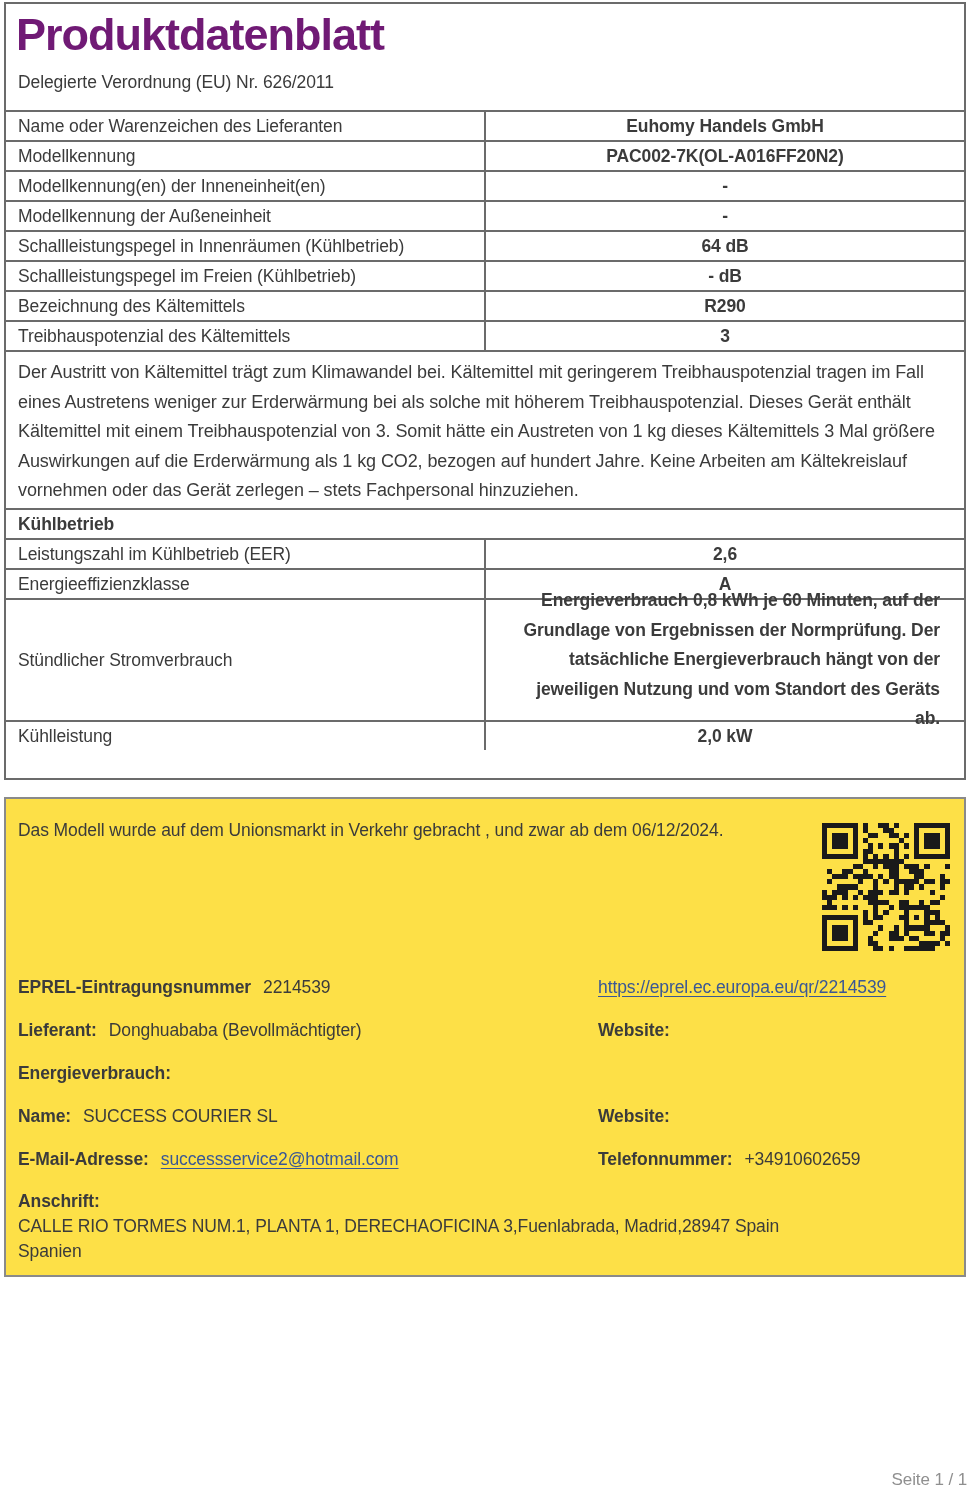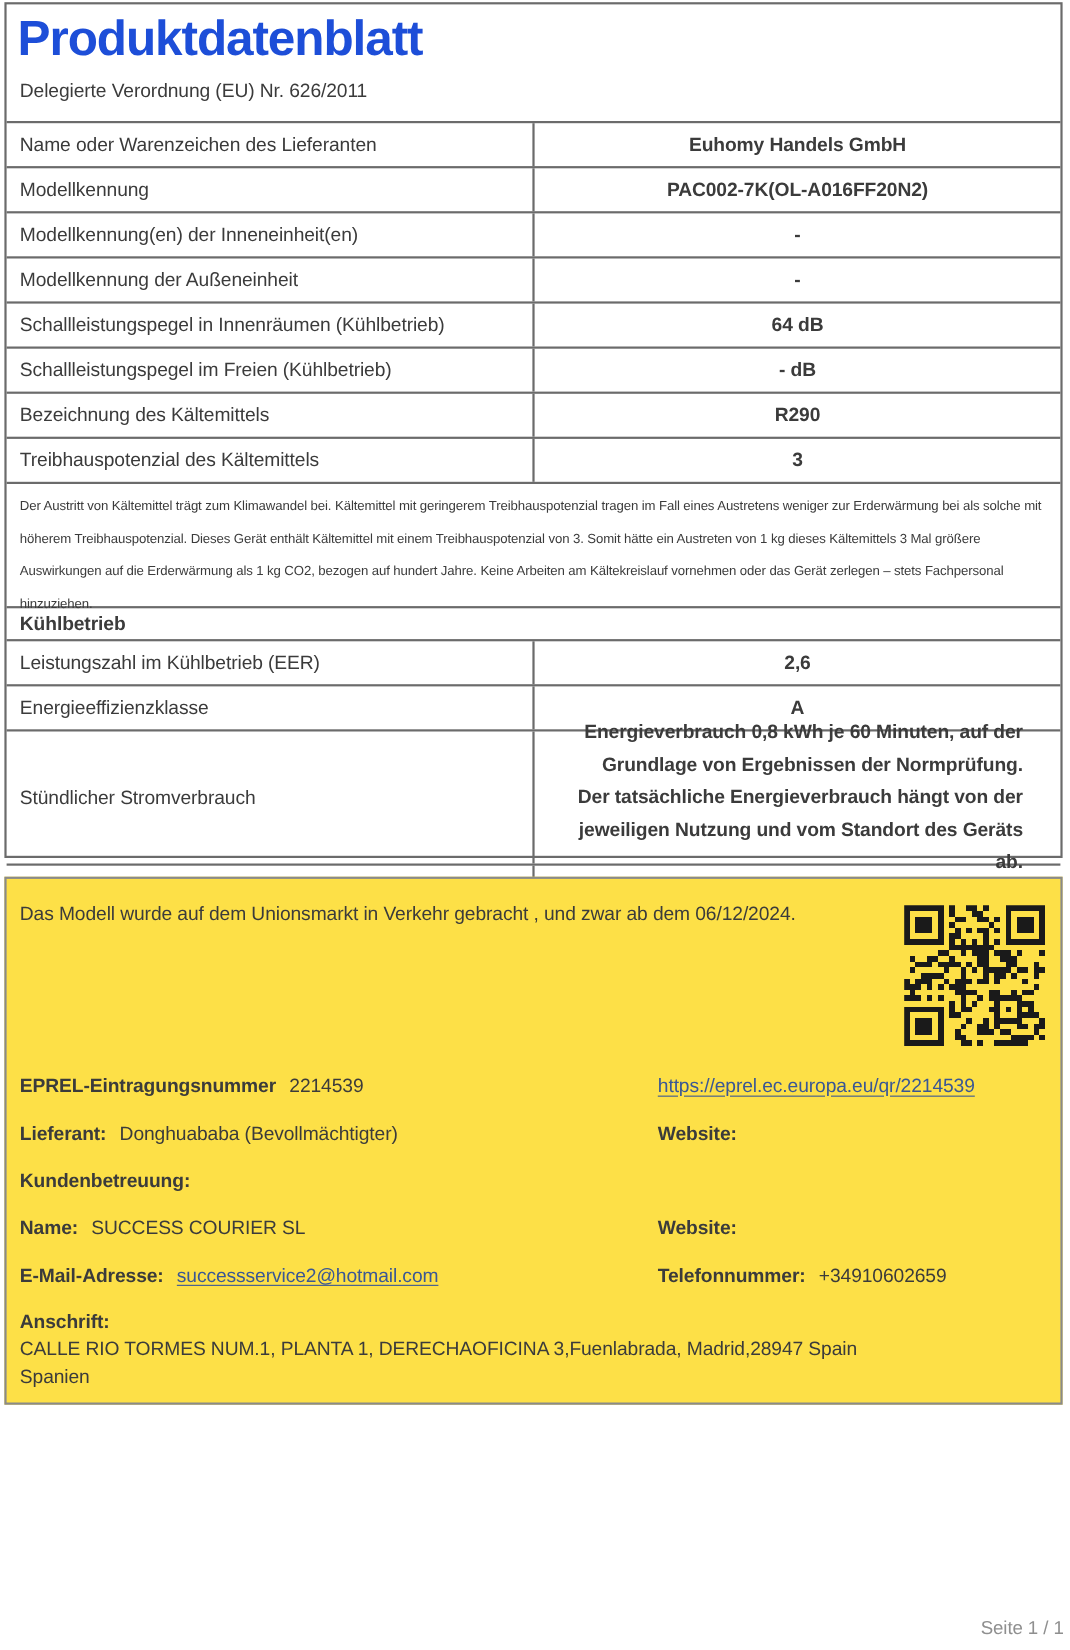--- a/index.html
+++ b/index.html
@@ -9,37 +9,37 @@
     letter-spacing:-0.1px;overflow:hidden;
   }
   
   .box-top{
     position:absolute;left:4px;top:2px;width:962px;height:778px;
     border:2px solid #6b6b6b;box-sizing:border-box;background:#fff;
   }
   .doc-header{height:106px;box-sizing:border-box;}
   .title{
     padding:8px 0 0 10px;font-size:45px;font-weight:bold;
-    color:#1d4ed8;letter-spacing:-1px;line-height:1.0;
+    color:#701a75;letter-spacing:-1px;line-height:1.0;
   }
   .subtitle{padding:15px 0 0 12px;font-size:17.5px;}
-  .srow{display:flex;border-top:2px solid #6b6b6b;box-sizing:border-box;height:41px;}
+  .srow{display:flex;border-top:2px solid #6b6b6b;box-sizing:border-box;height:30px;}
   .srow .cl{
     width:480px;box-sizing:border-box;border-right:2px solid #6b6b6b;
     padding-left:12px;display:flex;align-items:center;font-size:17.5px;
   }
   .srow .cv{
     flex:1;display:flex;align-items:center;justify-content:center;
     font-weight:bold;font-size:17.5px;text-align:right;
   }
   .srow.tall{height:122px;}
-  .cv-multi{line-height:29.5px;padding:0 34px;}
+  .cv-multi{line-height:29.5px;padding:0 24px;}
   .note-row{
-    border-top:2px solid #6b6b6b;box-sizing:border-box;height:113px;
-    padding:6px 14px 0 12px;font-size:12px;line-height:29.5px;
+    border-top:2px solid #6b6b6b;box-sizing:border-box;height:158px;
+    padding:6px 14px 0 12px;font-size:18px;line-height:29.5px;
   }
   .section-row{
     border-top:2px solid #6b6b6b;box-sizing:border-box;height:30px;
     display:flex;align-items:center;padding-left:12px;
     font-weight:bold;font-size:17.5px;
   }
   
   .box-bottom{
     position:absolute;left:4px;top:797px;width:962px;height:480px;
     border:2px solid #8a8a8a;box-sizing:border-box;background:#fde047;
@@ -428,21 +428,21 @@
   </div>
 
   <div class="bline" style="left:12px;top:221px;">
     <span class="lbl">Lieferant:</span><span class="val">Donghuababa (Bevollmächtigter)</span>
   </div>
   <div class="bline" style="left:592px;top:221px;">
     <span class="lbl">Website:</span>
   </div>
 
   <div class="bline" style="left:12px;top:264px;">
-    <span class="lbl">Kundenbetreuung:</span>
+    <span class="lbl">Energieverbrauch:</span>
   </div>
 
   <div class="bline" style="left:12px;top:307px;">
     <span class="lbl">Name:</span><span class="val">SUCCESS COURIER SL</span>
   </div>
   <div class="bline" style="left:592px;top:307px;">
     <span class="lbl">Website:</span>
   </div>
 
   <div class="bline" style="left:12px;top:350px;">

